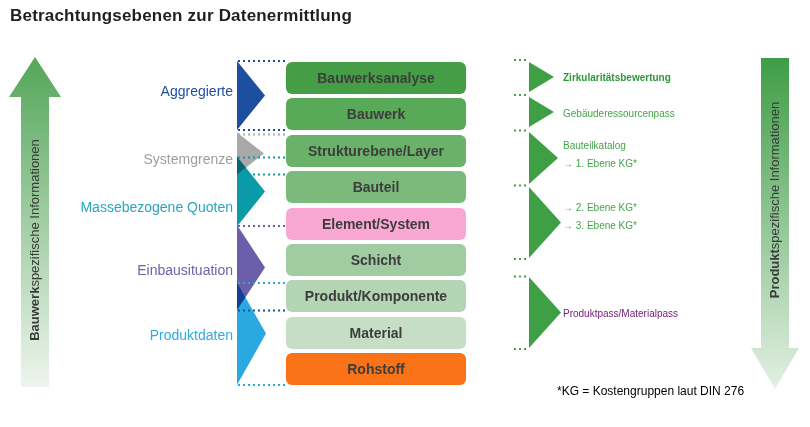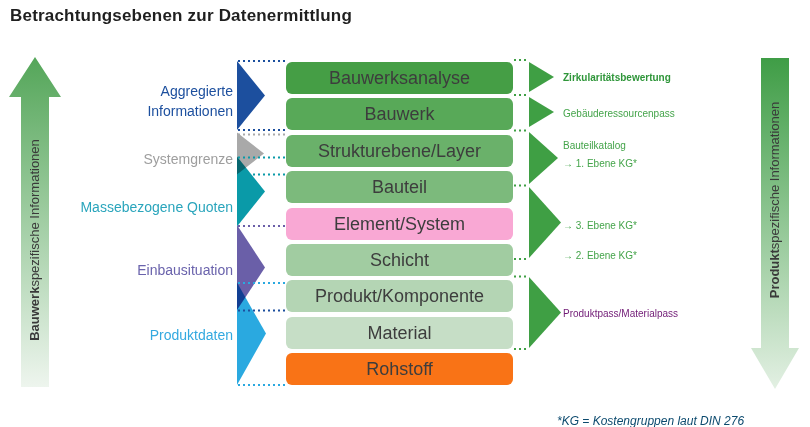--- a/index.html
+++ b/index.html
@@ -6,40 +6,40 @@
   body{
     width:810px;height:427px;position:relative;overflow:hidden;
     font-family:"Liberation Sans", sans-serif;
   }
   .title{
     position:absolute;left:10px;top:6px;margin:0;
     font-size:17px;font-weight:700;color:#1f1f1f;letter-spacing:.2px;
   }
   svg.decor{position:absolute;left:0;top:0;}
   .bar{
-    position:absolute;left:286px;width:227px;height:32px;border-radius:6px;
+    position:absolute;left:286px;width:180px;height:32px;border-radius:6px;
     display:flex;align-items:center;justify-content:center;
-    font-size:18px;font-weight:400;color:#3d3d3d;
+    font-size:14px;font-weight:700;color:#3d3d3d;
   }
   .llabel{
     position:absolute;right:577px;text-align:right;white-space:nowrap;
     font-size:14px;line-height:20px;
   }
   .rlabel{
     position:absolute;left:563px;text-align:left;white-space:nowrap;
     font-size:10px;line-height:18px;
   }
   .rlabel.bold{font-weight:700;}
   .vtext{
     position:absolute;width:300px;height:26px;line-height:26px;text-align:center;
     transform:rotate(-90deg);font-size:13px;color:#3a3a3a;white-space:nowrap;
   }
   .footnote{
-    position:absolute;left:557px;top:414px;
-    font-size:12px;font-style:italic;color:#0c4a6e;
+    position:absolute;left:557px;top:384px;
+    font-size:12px;color:#000000;
   }
 </style>
 </head>
 <body>
 
 <h1 class="title">Betrachtungsebenen zur Datenermittlung</h1>
 
 <svg class="decor" width="810" height="427" viewBox="0 0 810 427">
   <defs>
     <linearGradient id="gl" x1="0" y1="0" x2="0" y2="1">
@@ -98,28 +98,27 @@
 <div class="bar" style="top: 135px; background: rgb(106, 177, 106);">Strukturebene/Layer</div>
 <div class="bar" style="top: 171px; background: rgb(124, 186, 124);">Bauteil</div>
 <div class="bar" style="top: 208px; background: #f9a8d4;">Element/System</div>
 <div class="bar" style="top: 244px; background: rgb(161, 204, 161);">Schicht</div>
 <div class="bar" style="top: 280px; background: rgb(180, 213, 180);">Produkt/Komponente</div>
 <div class="bar" style="top: 317px; background: rgb(198, 222, 198);">Material</div>
 <div class="bar" style="top: 353px; background: #f97316;">Rohstoff</div>
 
 <div class="llabel" style="top: 81px; color: rgb(28, 79, 158);">
   <div>Aggregierte</div>
-  <div>Informationen</div>
 </div>
 <div class="llabel" style="top: 149px; color: rgb(158, 158, 158);">Systemgrenze</div>
 <div class="llabel" style="top: 197px; color: rgb(42, 165, 188);">Massebezogene Quoten</div>
 <div class="llabel" style="top: 260px; color: rgb(106, 99, 172);">Einbausituation</div>
 <div class="llabel" style="top: 325px; color: rgb(51, 169, 224);">Produktdaten</div>
 
 <div class="rlabel bold" style="top: 69px; color: rgb(47, 150, 58);">Zirkularitätsbewertung</div>
 <div class="rlabel" style="top: 105px; color: rgb(68, 164, 74);">Gebäuderessourcenpass</div>
 <div class="rlabel" style="top: 137px; color: rgb(68, 164, 74);">Bauteilkatalog</div>
 <div class="rlabel" style="top: 155px; color: rgb(68, 164, 74);">→ 1. Ebene KG*</div>
-<div class="rlabel" style="top: 199px; color: rgb(68, 164, 74); margin-top: 48px;">→ 2. Ebene KG*</div>
+<div class="rlabel" style="top: 199px; color: rgb(68, 164, 74);">→ 2. Ebene KG*</div>
 <div class="rlabel" style="top: 217px; color: rgb(68, 164, 74);">→ 3. Ebene KG*</div>
 <div class="rlabel" style="top: 305px; color: #701a75;">Produktpass/Materialpass</div>
 
 <div class="footnote">*KG = Kostengruppen laut DIN 276</div>
 
 </body></html>

